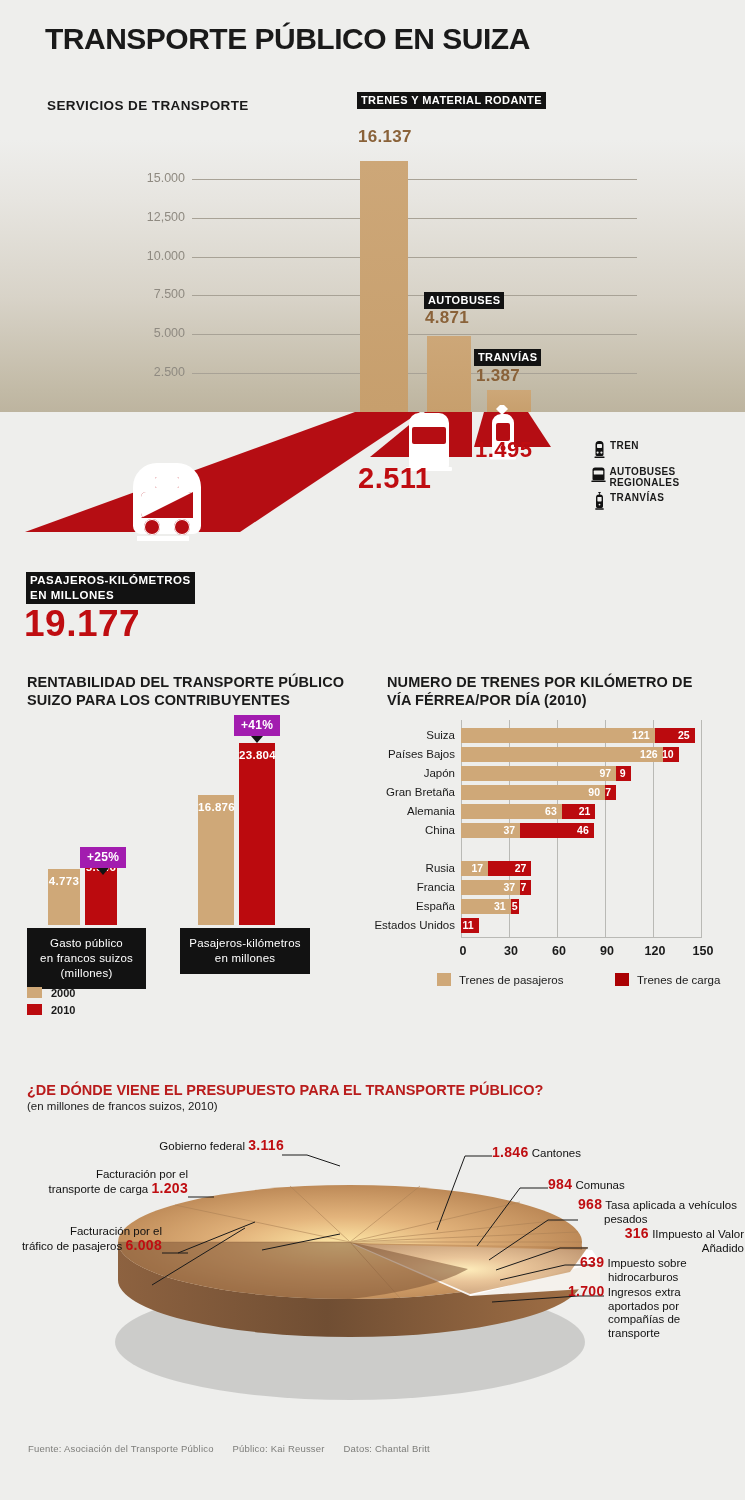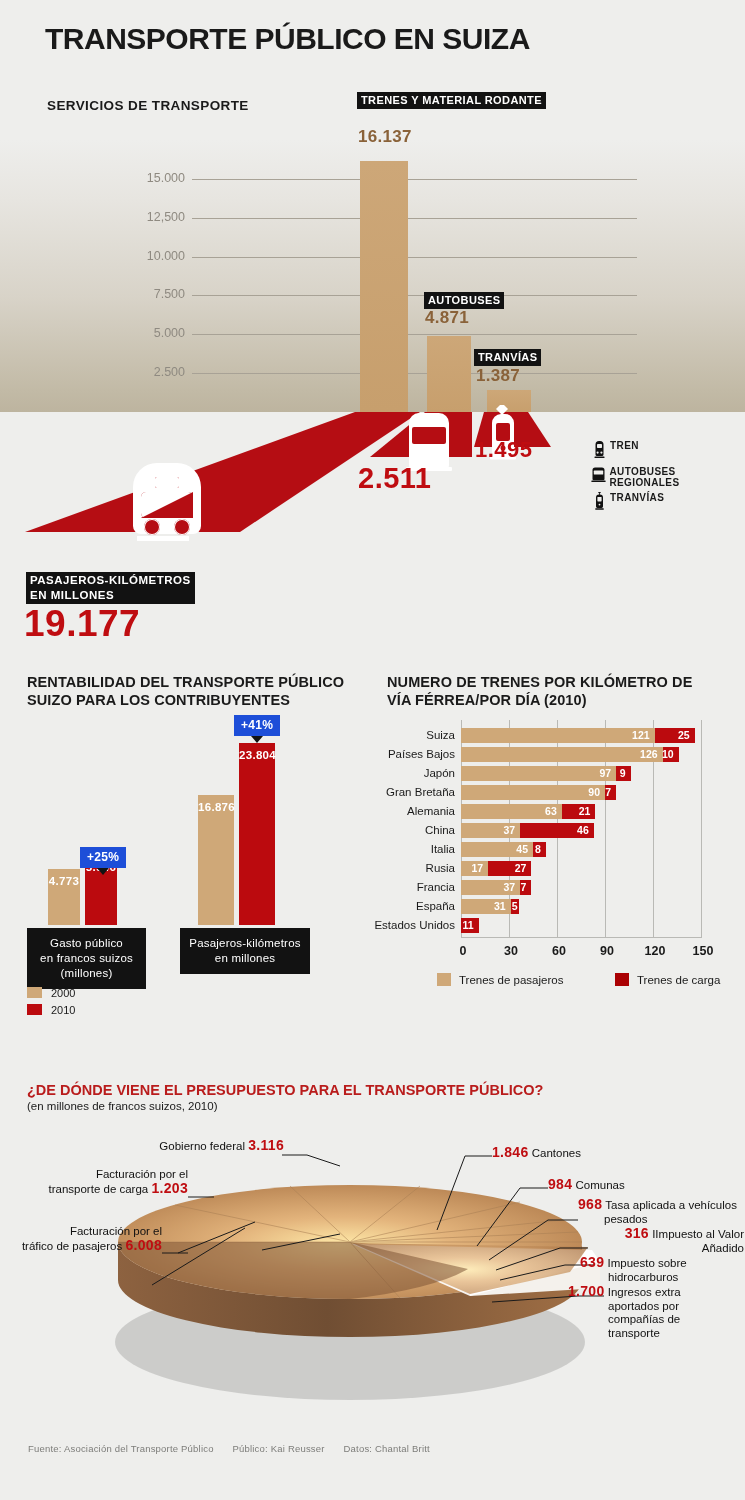--- a/index.html
+++ b/index.html
@@ -78,34 +78,34 @@
     line-height: 18px; letter-spacing: 0.1px;
   }
 
   
   .rent-bar { position: absolute; bottom: 0; }
   .rent-bar .val {
     position: absolute; top: 6px; left: 0; width: 100%; text-align: center;
     color: #fff; font-size: 11.5px; font-weight: bold; letter-spacing: 0.3px;
   }
   .pct-badge {
-    position: absolute; background: #1d4ed8; color: #fff; font-size: 12px;
+    position: absolute; background: #a21caf; color: #fff; font-size: 12px;
     font-weight: bold; padding: 3px 7px 4px; letter-spacing: 0.3px;
   }
   .pct-badge::after {
     content: ""; position: absolute; left: 50%; bottom: -7px; margin-left: -6px;
     border-left: 6px solid transparent; border-right: 6px solid transparent;
     border-top: 7px solid #121212;
   }
   .group-label {
     position: absolute; background: #121212; color: #fff; text-align: center;
     font-size: 11.5px; line-height: 15px; padding: 8px 4px; letter-spacing: 0.2px;
   }
   .rent-legend { position: absolute; left: 27px; top: 984px; font-size: 11px; color: #1a1a1a; }
-  .rent-legend .r { display: flex; align-items: center; height: 17px; }
+  .rent-legend .r { display: flex; align-items: center; height: 17px; font-weight: bold; }
   .rent-legend .sw { width: 15px; height: 11px; margin-right: 9px; }
 
   
   .cc-wrap { position: absolute; left: 375px; top: 720px; width: 360px; height: 290px; }
   .cc-vline { position: absolute; top: 0; width: 1px; height: 218px; background: #b9b9b5; }
   .cc-row { position: absolute; height: 15px; }
   .cc-name {
     position: absolute; right: 0; width: 90px; text-align: right;
     font-size: 11.5px; color: #1a1a1a; line-height: 15px;
   }
@@ -391,29 +391,20 @@
     <div class="cc-row" style="top:103px; left:0; width:360px;">
       <span class="cc-name" style="right:280px;">China</span>
       <div class="cc-seg" style="left:86px; width:59.2px; background:#cfa878;">
           <span class="v">37</span>
         </div>
       <div class="cc-seg" style="left:145.2px; width:73.6px; background:#bb0a0e;">
           <span class="v">46</span>
         </div>
     </div>
 
-    <div class="cc-row" style="top:122px; left:0; width:360px;">
-      <span class="cc-name" style="right:280px;">Italia</span>
-      <div class="cc-seg" style="left:86px; width:72px; background:#cfa878;">
-          <span class="v">45</span>
-        </div>
-      <div class="cc-seg" style="left:158px; width:12.8px; background:#bb0a0e;">
-          <span class="v">8</span>
-        </div>
-    </div>
 
     <div class="cc-row" style="top:141px; left:0; width:360px;">
       <span class="cc-name" style="right:280px;">Rusia</span>
       <div class="cc-seg" style="left:86px; width:27.2px; background:#cfa878;">
           <span class="v">17</span>
         </div>
       <div class="cc-seg" style="left:113.2px; width:43.2px; background:#bb0a0e;">
           <span class="v">27</span>
         </div>
     </div>

